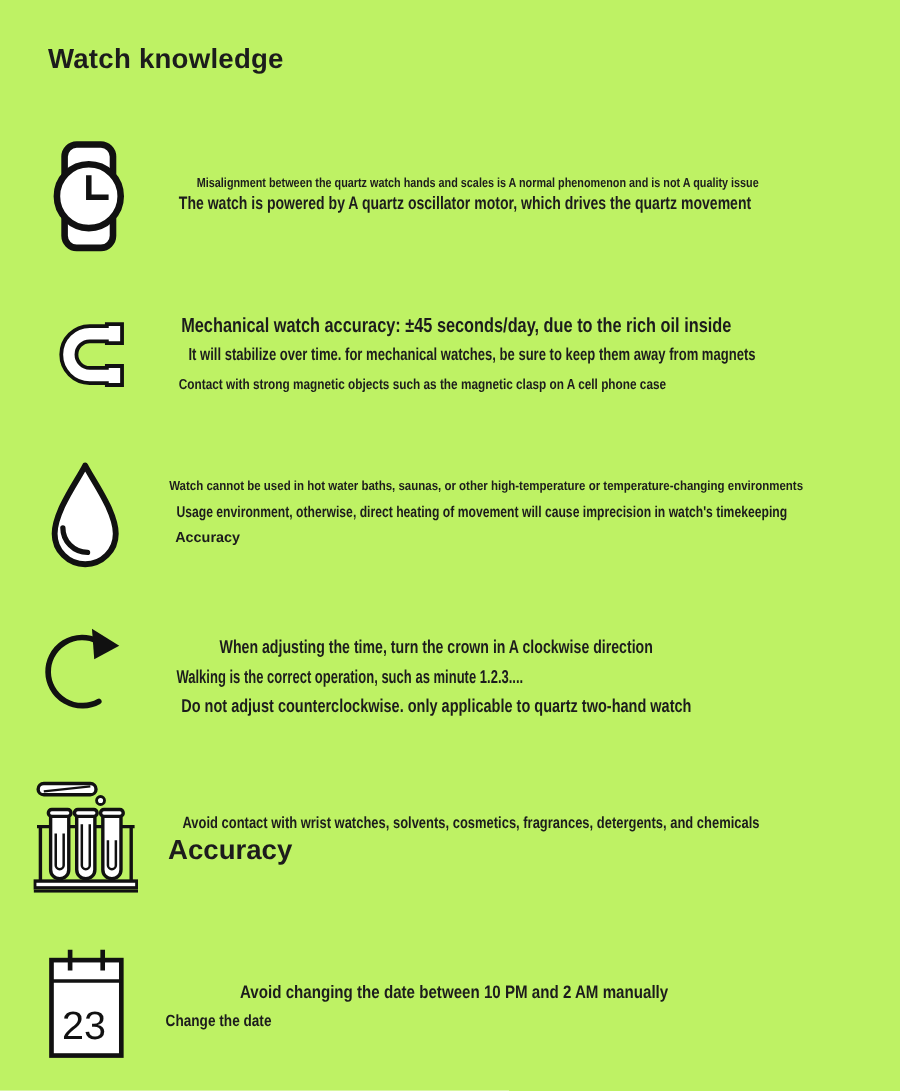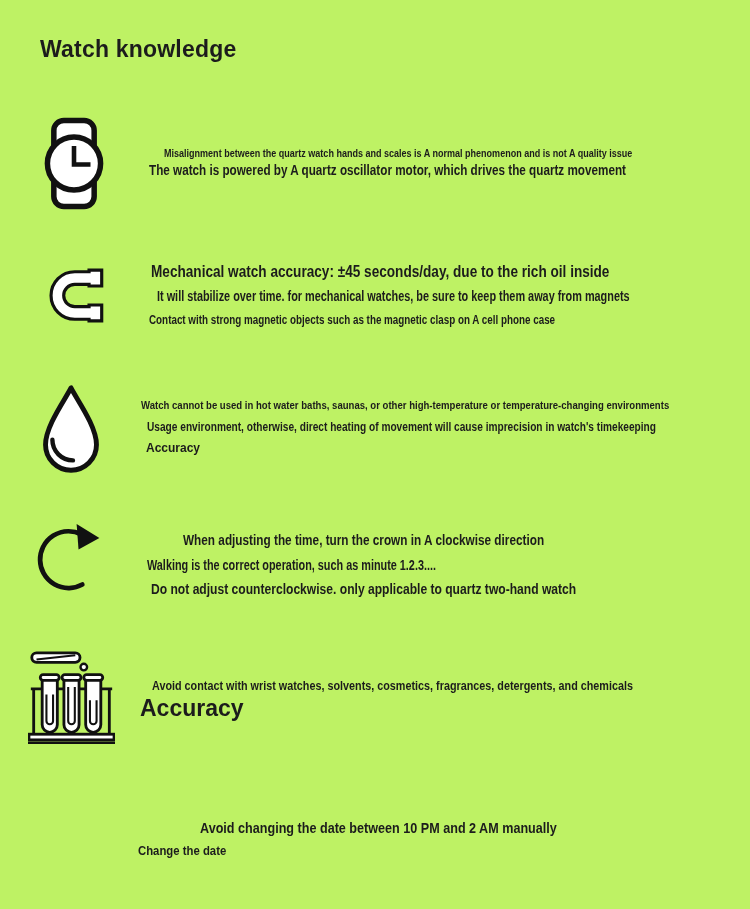--- a/index.html
+++ b/index.html
@@ -105,16 +105,25 @@
         <path d="M65.5 58 V80 A3.5 3.5 0 0 0 72.5 80 V58" stroke-width="2.2" fill="none"></path>
         <rect x="59" y="31" width="20" height="6" rx="3" stroke-width="3"></rect>
         <rect x="1" y="94" width="90" height="6" stroke-width="3"></rect>
         <line x1="0" y1="103" x2="92" y2="103" stroke-width="2.5"></line>
       </g>
     </svg>
   </div>
   <p class="line" id="s5l1">Avoid contact with wrist watches, solvents, cosmetics, fragrances, detergents, and chemicals</p>
   <p class="line" id="s5l2">Accuracy</p>
 
+  <div class="icon ic-calendar">
+    <svg viewBox="0 0 66 97" xmlns="http://www.w3.org/2000/svg">
+      <rect x="3" y="12" width="60" height="82" fill="#fff" stroke="#111" stroke-width="4"></rect>
+      <line x1="3" y1="30" x2="63" y2="30" stroke="#111" stroke-width="3"></line>
+      <line x1="19" y1="3" x2="19" y2="21" stroke="#111" stroke-width="4"></line>
+      <line x1="47" y1="3" x2="47" y2="21" stroke="#111" stroke-width="4"></line>
+      <text class="cal-num" x="31" y="80" font-size="34" text-anchor="middle" fill="#111">23</text>
+    </svg>
+  </div>
   <p class="line" id="s6l1">Avoid changing the date between 10 PM and 2 AM manually</p>
   <p class="line" id="s6l2">Change the date</p>
 
 </div>
 
 </body></html>

